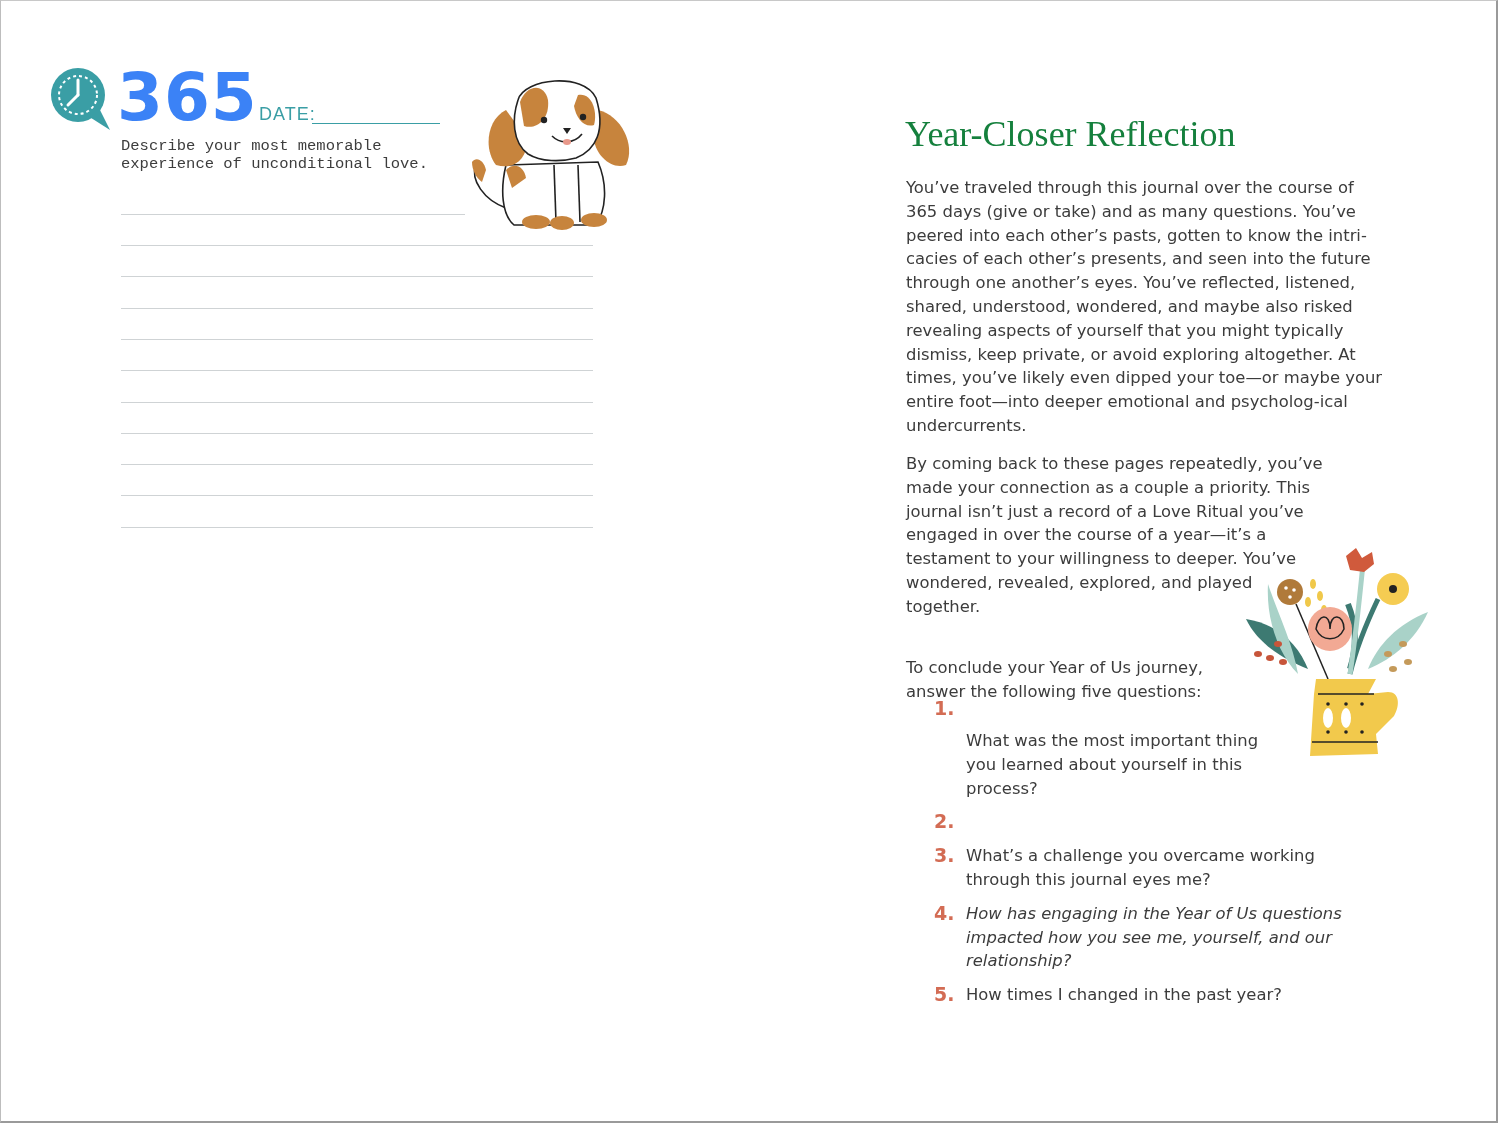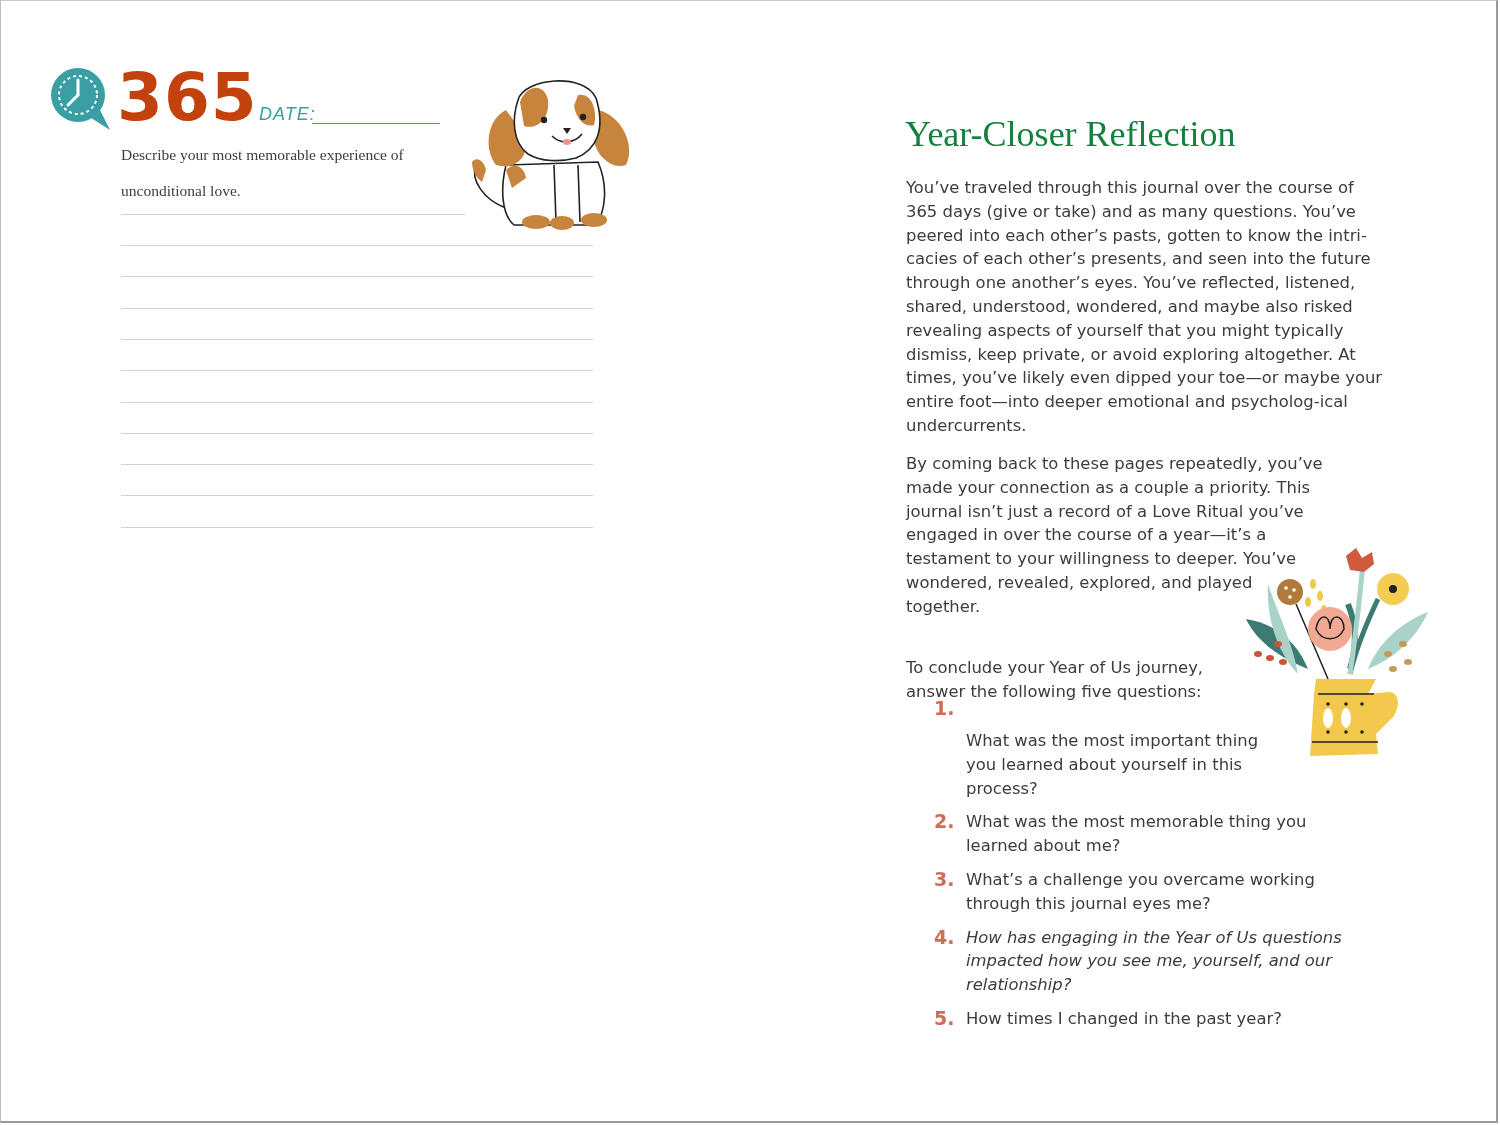--- a/index.html
+++ b/index.html
@@ -10,31 +10,31 @@
     .frame {
       position: absolute; left: 0; top: 0; width: 1498px; height: 1123px;
       border-top: 1px solid #c8c8c8; border-left: 1px solid #bdbdbd;
       border-right: 2px solid #9a9a9a; border-bottom: 2px solid #9a9a9a;
       box-sizing: border-box;
     }
     
     .clock-badge { position: absolute; left: 48px; top: 66px; width: 66px; height: 66px; }
     .day-number {
       position: absolute; left: 117px; top: 62px; font-size: 66px; font-weight: bold;
-      color: #c2410c; letter-spacing: 1px; line-height: 72px;
+      color: #3b82f6; letter-spacing: 1px; line-height: 72px;
       font-family: "DejaVu Sans", sans-serif;
     }
     .date-label {
       position: absolute; left: 259px; top: 104px; font-size: 18px; color: #3a9ea5;
-      letter-spacing: 1px; font-family: "Liberation Sans", sans-serif; font-style: italic;
+      letter-spacing: 1px; font-family: "Liberation Sans", sans-serif;
     }
     .date-line { position: absolute; left: 312px; top: 123px; width: 128px; border-top: 1px solid #3a9ea5; }
     .prompt {
-      position: absolute; left: 121px; top: 137px; width: 340px; font-size: 15.5px; line-height: 36px;
-      color: #3d3d3d; font-family: Liberation Serif, serif;
+      position: absolute; left: 121px; top: 137px; width: 340px; font-size: 15.5px; line-height: 18px;
+      color: #3d3d3d; font-family: Liberation Mono, monospace;
     }
     .dog { position: absolute; left: 466px; top: 70px; width: 170px; height: 165px; }
     .write-line { position: absolute; left: 121px; height: 0; border-top: 1px solid #cfd3d5; }
 
     
     .title {
       position: absolute; left: 905px; width: 472px; top: 113px; text-align: left;
       font-size: 36px; color: #15803d; font-family: Liberation Serif, serif; letter-spacing: 0px;
     }
     .body-text { font-family: "DejaVu Sans", sans-serif; font-size: 16.4px; line-height: 23.8px; color: #3c3c3c; }
@@ -118,21 +118,20 @@
   <p class="para p2 body-text">By coming back to these pages repeatedly, you’ve made your connection as a couple a priority. This journal isn’t just a record of a Love Ritual you’ve engaged in over the course of a year—it’s a testament to your willingness to deeper. You’ve wondered, revealed, explored, and played together.</p>
   <p class="para p3 body-text">To conclude your Year of Us journey, answer the following five questions:</p>
 
   <ol class="q-list body-text">
     <li class="q-item">
       <span class="q-num">1.</span>
       <span class="q-text" style="max-width:300px;margin-top:32px;">What was the most important thing you learned about yourself in this process?</span>
     </li>
     <li class="q-item">
       <span class="q-num">2.</span>
-      <span class="q-text" style="max-width:360px;">What was the most memorable thing you learned about me?</span>
     </li>
     <li class="q-item">
       <span class="q-num">3.</span>
       <span class="q-text" style="max-width:360px;">What’s a challenge you overcame working through this journal eyes me?</span>
     </li>
     <li class="q-item">
       <span class="q-num">4.</span>
       <span class="q-text" style="max-width:385px;font-style:italic;">How has engaging in the Year of Us questions impacted how you see me, yourself, and our relationship?</span>
     </li>
     <li class="q-item">

